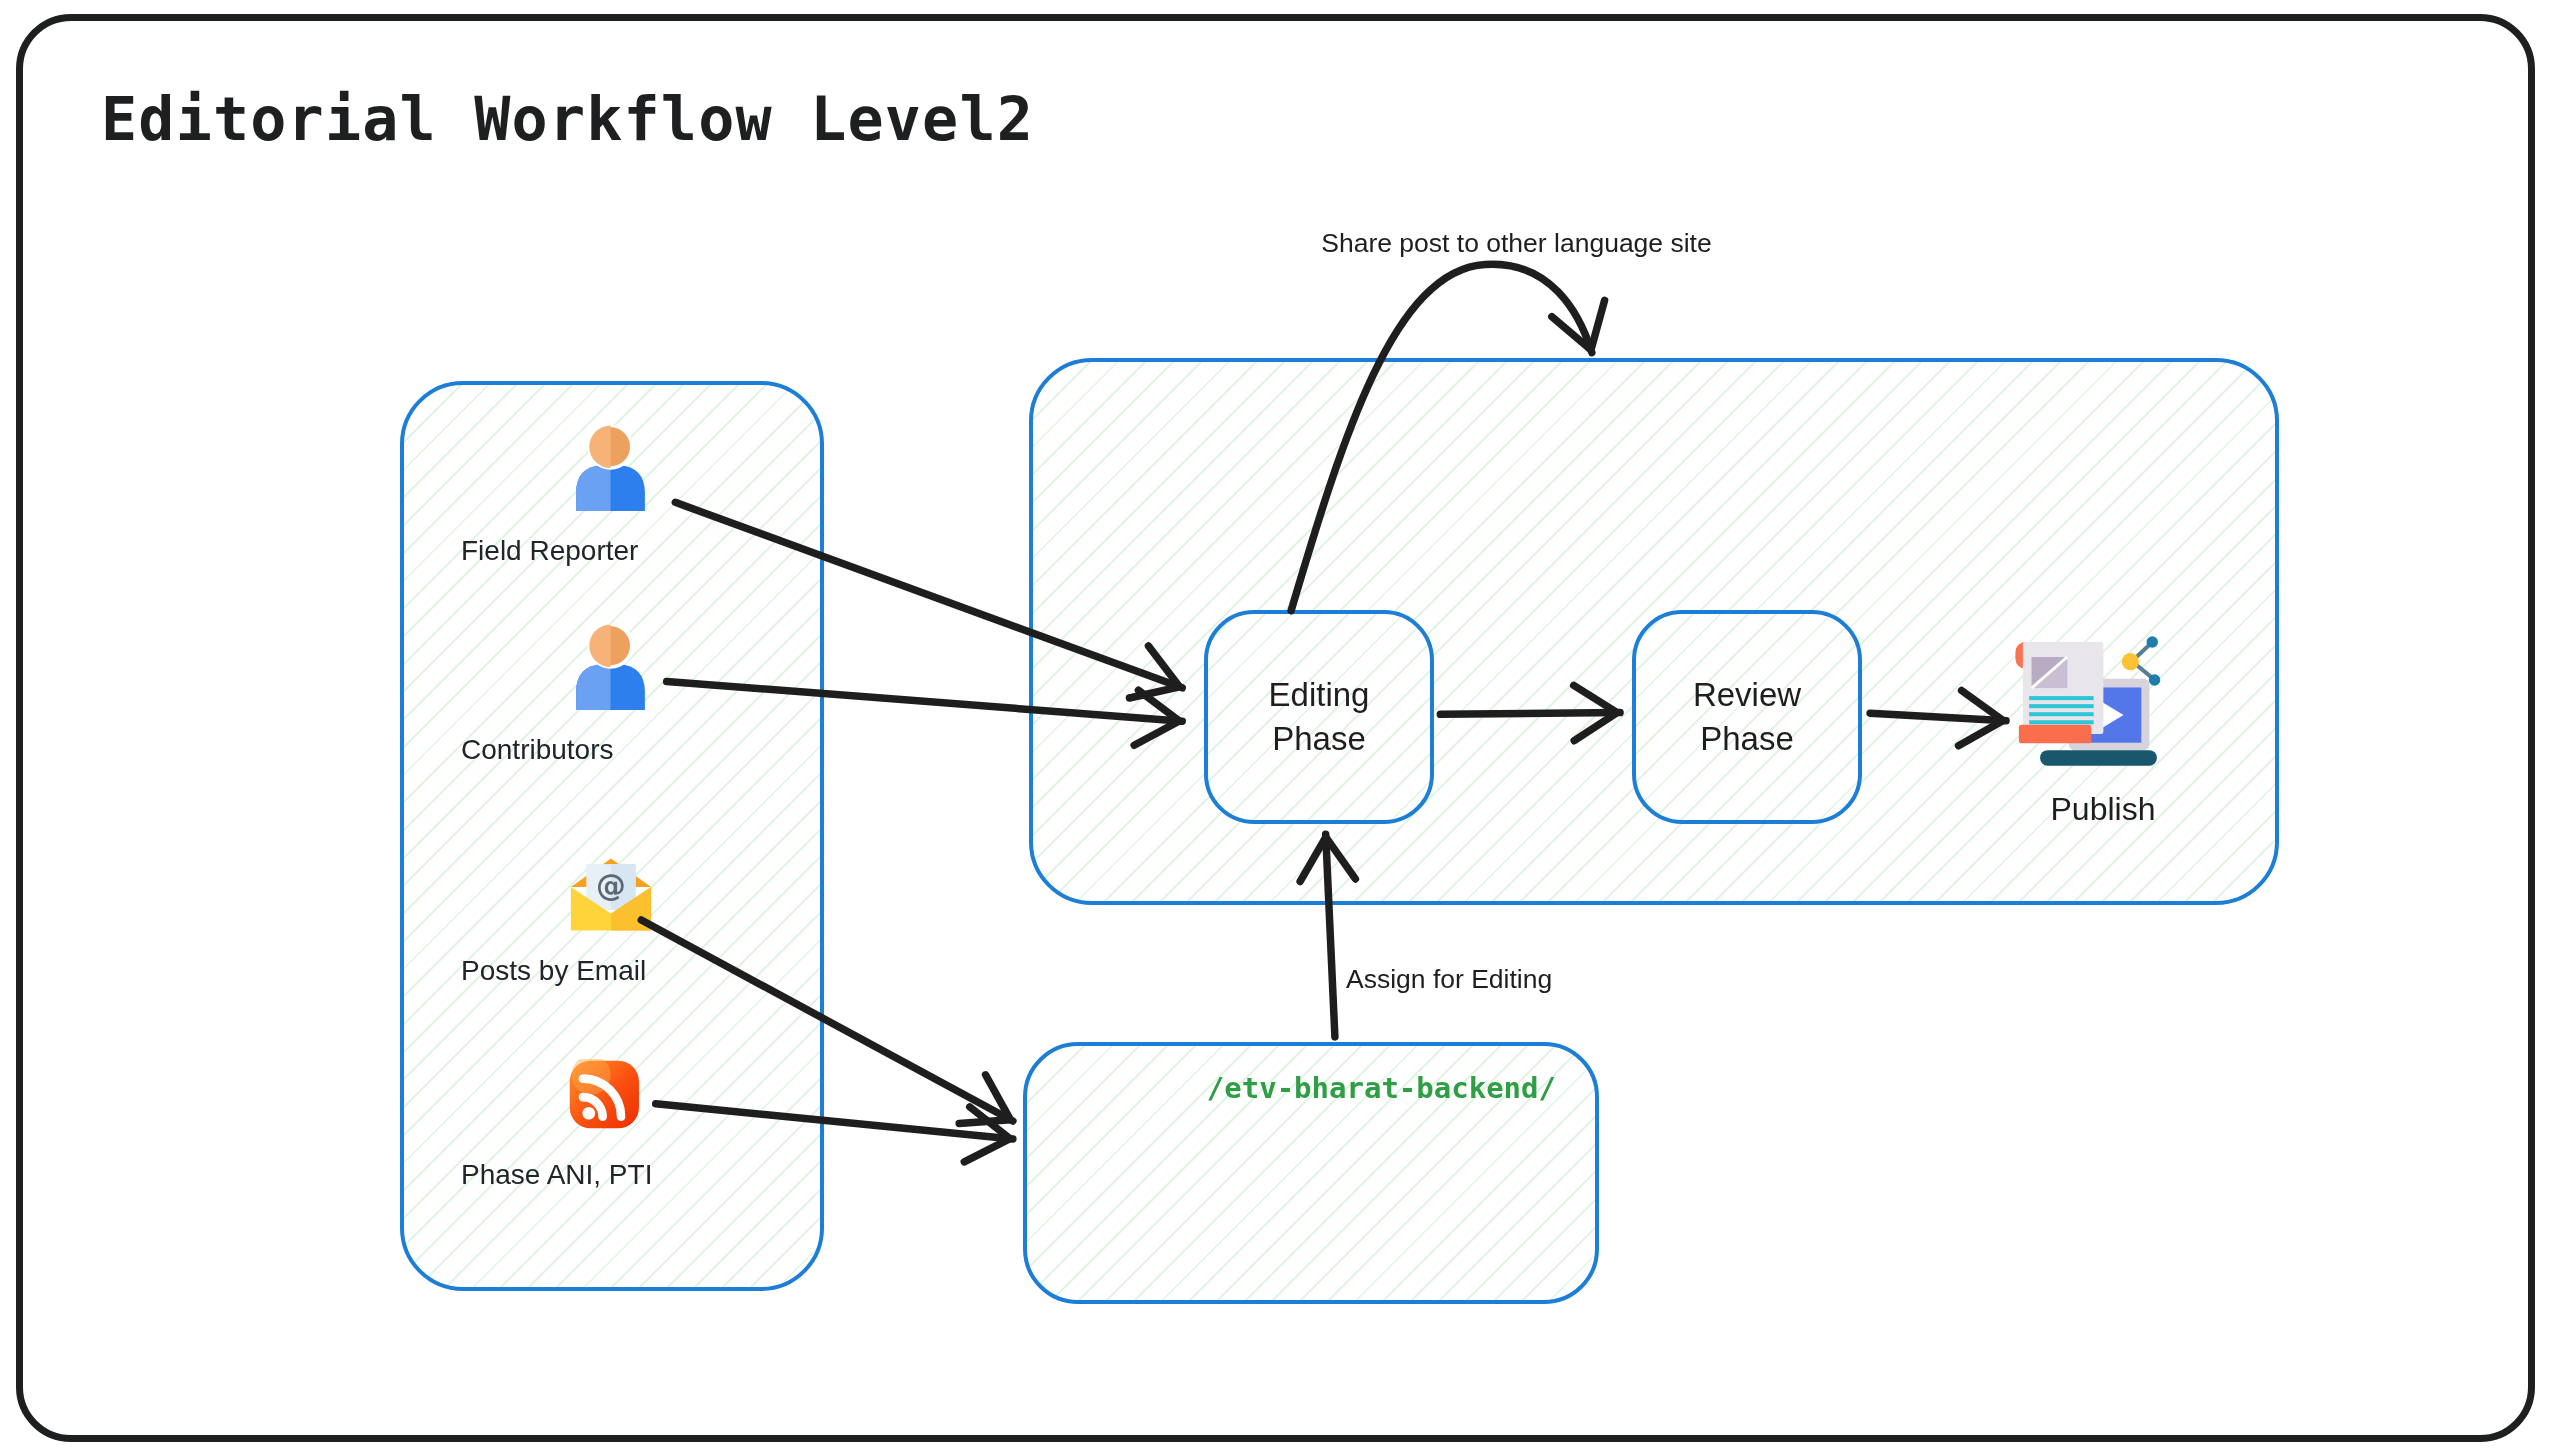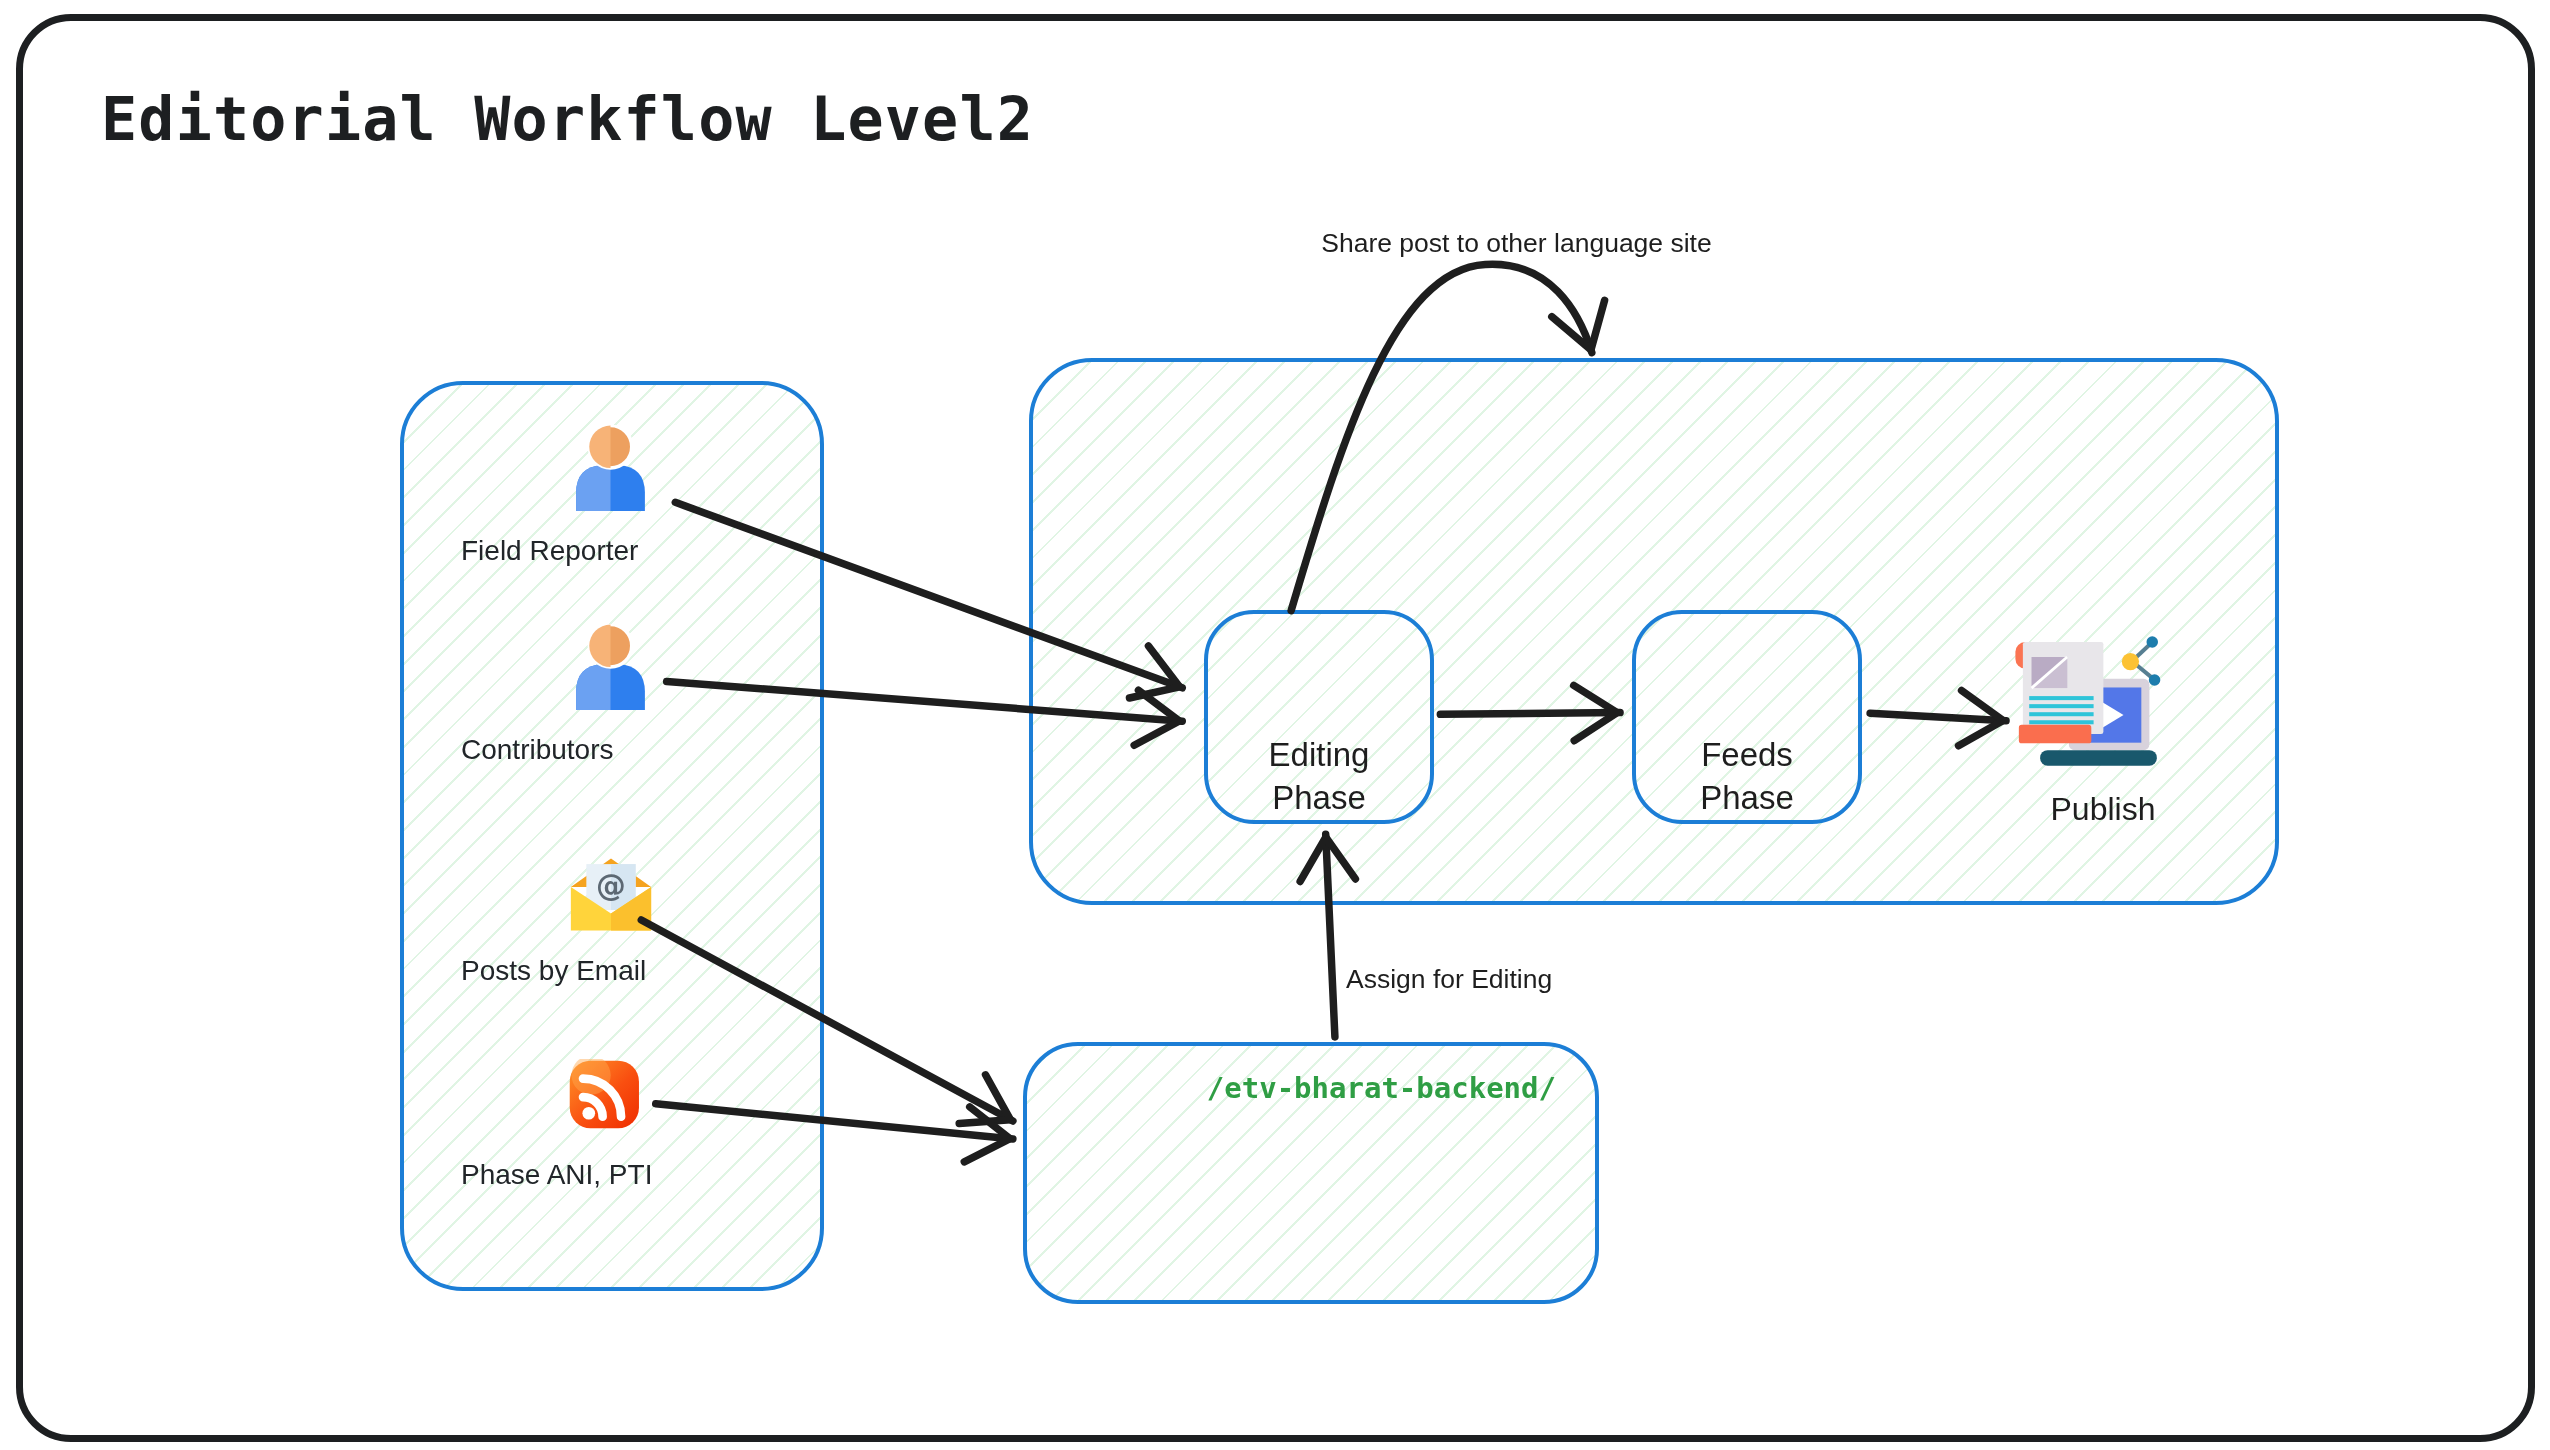--- a/index.html
+++ b/index.html
@@ -20,21 +20,21 @@
     background-color:#ffffff;
     background-image:repeating-linear-gradient(135deg,
       rgba(64,192,87,0.16) 0px, rgba(64,192,87,0.16) 2px,
       transparent 2px, transparent 19.6px);
   }
   .panel{
     box-sizing:border-box;border:4px solid #1c7ed6;border-radius:63px;
   }
   .node{
     box-sizing:border-box;border:4px solid #1c7ed6;border-radius:50px;
-    display:flex;align-items:flex-end;justify-content:center;text-align:center;
+    display:flex;align-items:center;justify-content:center;text-align:center;
   }
   .node-label{font-size:33px;line-height:1.32;color:#1e1e1e;width:173px;}
   .actor-label{
     width:300px;font-size:28px;color:#212529;white-space:nowrap;
   }
   .code-label{
     font-family:"DejaVu Sans Mono", monospace;font-weight:bold;font-size:29px;
     color:#2f9e44;white-space:nowrap;
   }
   .annot{font-size:26.5px;color:#1e1e1e;white-space:nowrap;}
@@ -95,21 +95,21 @@
   </svg>
   <div class="abs actor-label" style="left:461px;top:1159px;">Phase ANI, PTI</div>
 
   <div class="abs panel hatched" style="left:1029px;top:358px;width:1250px;height:547px;"></div>
 
   <div class="abs node hatched z2" style="left:1204px;top:610px;width:230px;height:214px;">
     <div class="node-label">Editing Phase</div>
   </div>
 
   <div class="abs node hatched z2" style="left:1632px;top:610px;width:230px;height:214px;">
-    <div class="node-label">Feeds Phase</div>
+    <div class="node-label">Review Phase</div>
   </div>
 
   <svg class="abs icon-box" style="left:2014px;top:634px;" width="150" height="138" viewBox="0 0 260 240">
 
     <rect x="95" y="78" width="140" height="124" rx="10" fill="#d8d2dc"></rect>
     <rect x="109" y="93" width="112" height="96" fill="#5377e8"></rect>
     <polygon points="152,118 152,164 190,141" fill="#ffffff"></polygon>
 
     <rect x="2" y="14" width="42" height="46" rx="17" fill="#fb7452"></rect>
     <rect x="15" y="14" width="140" height="160" rx="4" fill="#e8e6ea"></rect>

